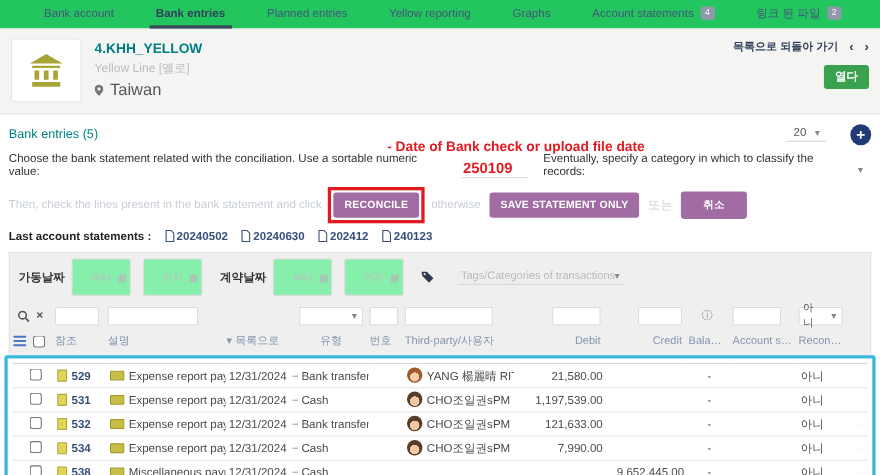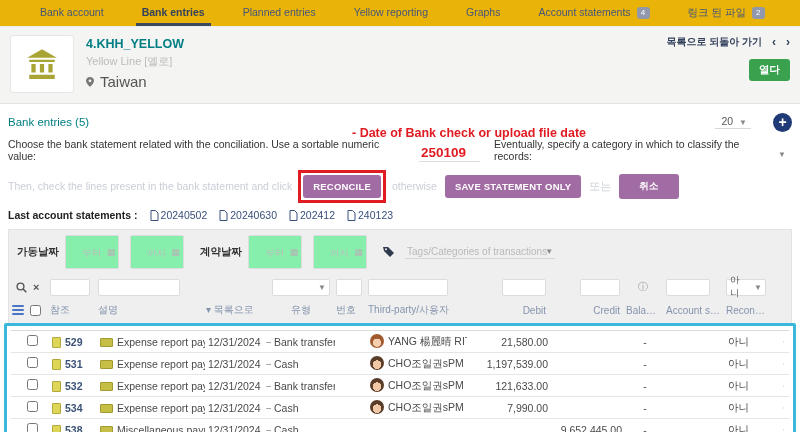--- a/index.html
+++ b/index.html
@@ -1,20 +1,20 @@
 <!DOCTYPE html>
 <html><head>
 <meta charset="utf-8">
 <style>
   * { margin:0; padding:0; box-sizing:border-box; }
   html,body { width:800px; height:432px; overflow:hidden; background:#fff;
     font-family:"Liberation Sans", sans-serif; color:#4a4a4a; font-size:11px; }
 
   
-  .topnav { display:flex; align-items:center; height:26px; background:#eab308; padding:0 10px; }
+  .topnav { display:flex; align-items:center; height:26px; background:#22c55e; padding:0 10px; }
   .topnav .appicon { width:16px; height:14px; margin-right:24px; }
   .tab { position:relative; height:26px; line-height:24px; padding:0 6px; margin-right:26px;
     color:#44567a; font-size:10.5px; cursor:pointer; white-space:nowrap; }
   .tab.active { font-weight:bold; color:#33415c; border-bottom:3px solid #3b4a5f; }
   .badge { display:inline-block; min-width:13px; padding:1px 3px; margin-left:3px; border-radius:3px;
     background:#9298ab; color:#fff; font-size:8px; text-align:center; line-height:10px; vertical-align:1px; }
 
   
   .band { background:#f4f4f3; border-top:1px solid #ececec; border-bottom:1px solid #e2e2e2;
     padding:8px 10px 10px 10px; display:flex; }
@@ -50,33 +50,33 @@
 
   .btnrow { display:flex; align-items:center; margin-top:9px; height:30px; }
   .hint { color:#c9ced6; font-size:10.5px; }
   .redbox { border:3px solid #e01b22; padding:2px; margin:0 6px; }
   .btn-purple { background:#a16ba3; color:#fff; border:none; border-radius:3px; font-weight:bold;
     font-size:9.5px; padding:6px 10px; cursor:pointer; letter-spacing:.2px; }
   .orlbl { color:#c9ced6; margin:0 8px; }
 
   .laststmts { display:flex; align-items:center; gap:12px; margin-top:8px; font-size:10.5px; }
   .laststmts .lbl { color:#222; font-weight:bold; }
-  .stmtlink { display:flex; align-items:center; gap:2px; color:#3a4f7c; font-weight:normal;
+  .stmtlink { display:flex; gap:2px; color:#3a4f7c; font-weight:bold;
     text-decoration:none; cursor:pointer; }
 
   
   .panel { background:#efefef; border:1px solid #e2e2e2; border-bottom:none; margin-top:8px; padding:5px 0 0 0; }
   .daterow { display:flex; align-items:center; gap:6px; padding:0 8px 6px 8px; }
   .dlabel { font-weight:bold; color:#333; font-size:10.5px; }
   .dinput { width:54px; height:17px; background:#86efac; border:1px solid #dcdcdc; border-radius:2px;
     font-size:9.5px; color:#444; padding:16px 3px; }
   .dinput::placeholder { color:#bdbdbd; text-align:center; }
   .calic { color:#b5b5b5; font-size:9px; margin-left:-18px; margin-right:8px; pointer-events:none; }
   .tagsel { width:150px; border-bottom:1px solid #d5d5d5; color:#b9b9b9; font-size:10px;
-    padding:1px 2px; position:relative; cursor:pointer; margin-left:4px; }
+    padding:1px 2px; position:relative; cursor:pointer; margin-left:16px; }
   .tagsel .caret { position:absolute; right:2px; top:2px; }
 
   table.grid { width:100%; border-collapse:collapse; table-layout:fixed; }
   col.c1{width:38px} col.c2{width:48px} col.c3{width:108px} col.c4{width:66px} col.c5{width:64px}
   col.c6{width:32px} col.c7{width:100px} col.c8{width:84px} col.c9{width:74px} col.c10{width:40px}
   col.c11{width:60px} col.c12{width:46px}
   .frow td { padding:2px 3px; height:24px; vertical-align:middle; }
   .finput { width:100%; height:17px; background:#fff; border:1px solid #dcdcdc; border-radius:2px; font-size:9.5px; padding:0 2px; color:#444; }
   .fsel { background:#fff; border:1px solid #dcdcdc; border-radius:2px; height:17px; display:flex;
     align-items:center; justify-content:space-between; padding:0 3px; color:#555; font-size:9.5px; cursor:pointer; }

